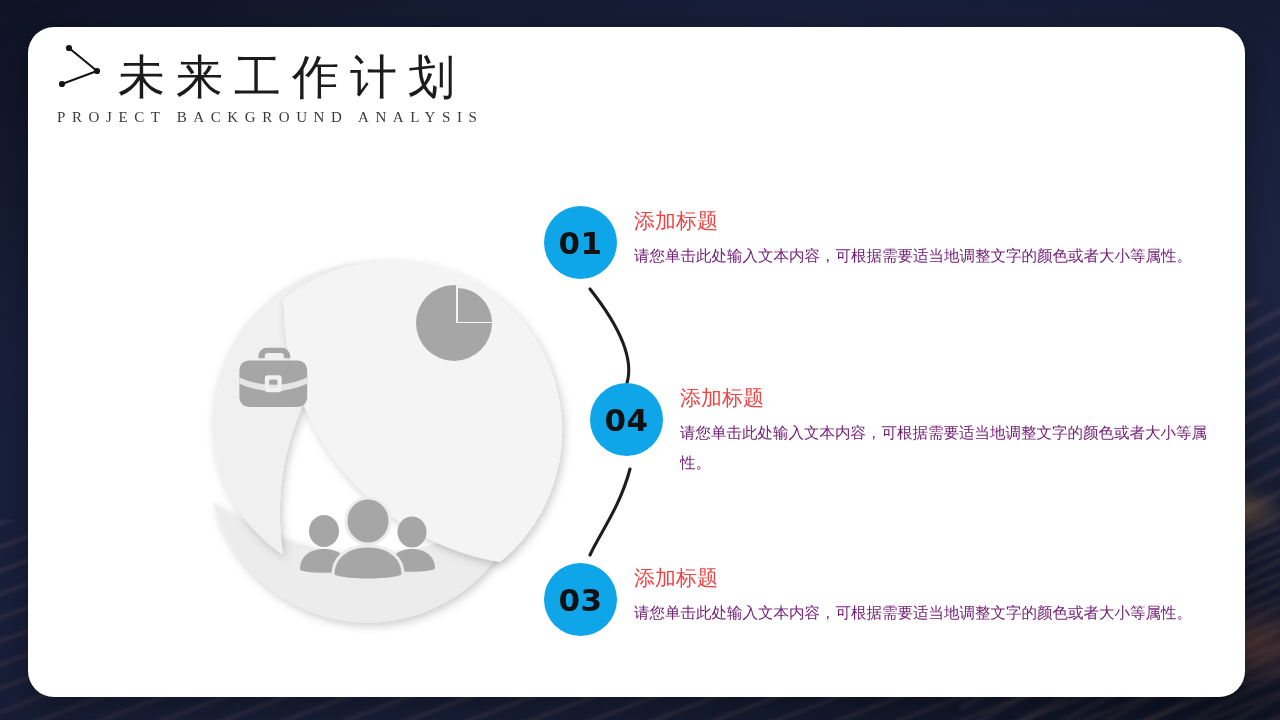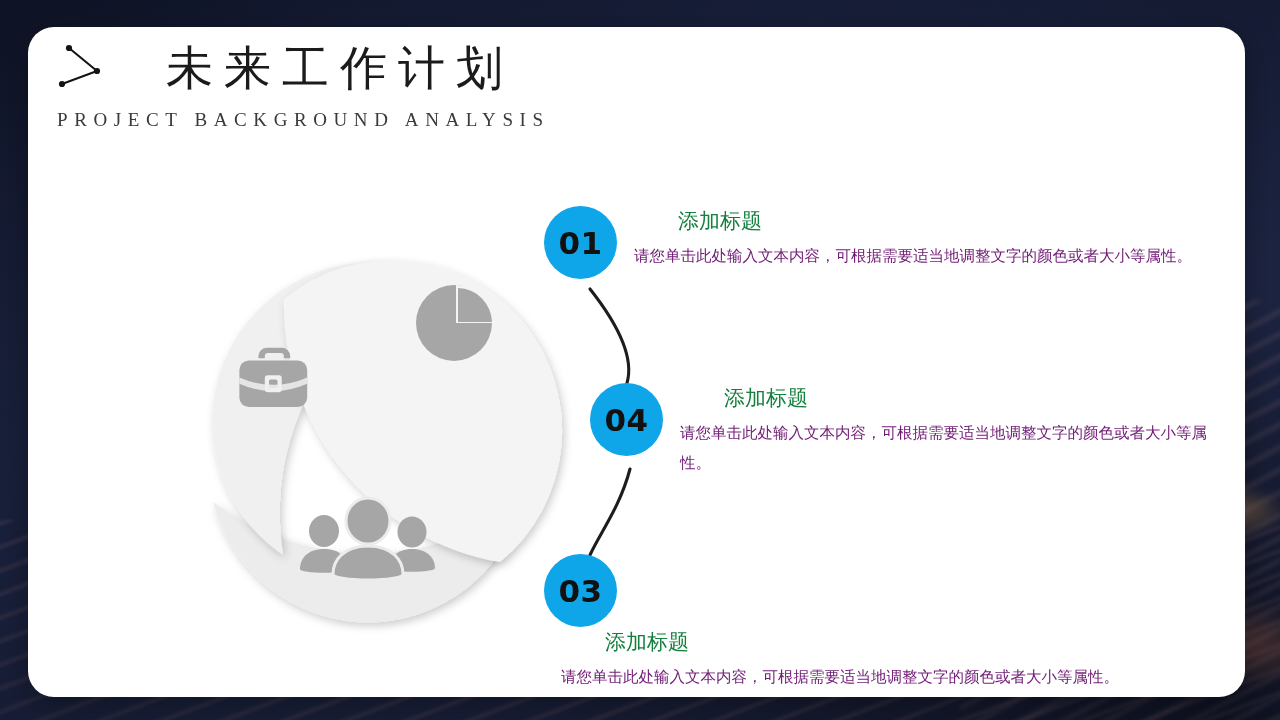--- a/index.html
+++ b/index.html
@@ -75,36 +75,36 @@
     left: 28px; top: 27px;
     width: 1217px; height: 670px;
     background: #ffffff;
     border-radius: 26px;
     box-shadow: 0 10px 34px rgba(0,0,0,.38);
     overflow: hidden;
   }
 
   
   .header { position: absolute; left: 26px; top: 16px; }
-  .header-row { display: flex; align-items: flex-start; gap: 48px; }
+  .header-row { display: flex; align-items: flex-end; }
   .deco-icon { width: 58px; height: 54px; flex: 0 0 58px; margin-bottom: 4px; }
   .title-block { margin-left: 6px; }
   .title {
     font-size: 47px;
     font-weight: 400;
     letter-spacing: 11px;
     color: #1b1b1b;
     line-height: 1.05;
     white-space: nowrap;
     font-family: "DejaVu Sans", "Liberation Sans", sans-serif;
   }
   .subtitle {
     margin-top: 8px;
     margin-left: 3px;
-    font-size: 19px;
+    font-size: 15px;
     letter-spacing: 6.6px;
     color: #3a3a3a;
     white-space: nowrap;
     font-family: "Liberation Serif", "DejaVu Serif", serif;
   }
 
   
   .graphic {
     position: absolute;
     left: 120px; top: 180px;
@@ -112,42 +112,41 @@
   }
   .graphic svg { display: block; width: 100%; height: 100%; }
 
   
   .steps { position: absolute; left: 480px; top: 150px; width: 720px; height: 500px; }
   .connector { position: absolute; left: 0; top: 0; width: 720px; height: 500px; pointer-events: none; }
 
   .step { position: absolute; display: flex; align-items: flex-start; }
   .step-1 { left: 36px;  top: 29px;  }
   .step-2 { left: 82px;  top: 206px; }
-  .step-3 { left: 36px;  top: 377px; flex-direction: column; }
+  .step-3 { left: 36px;  top: 386px; }
 
   .num-circle {
     flex: 0 0 73px;
     width: 73px; height: 73px;
     border-radius: 50%;
     background: #0ea5e9;
     display: flex; align-items: center; justify-content: center;
     font-size: 31px;
     font-weight: 700;
     color: #111111;
     letter-spacing: .5px;
     font-family: "DejaVu Sans", "Liberation Sans", sans-serif;
   }
   .step-text { margin-left: 17px; padding-top: 2px; }
   .step-title {
     font-size: 21px;
-    color: #15803d;
+    color: #ef4444;
     line-height: 1.25;
     margin-bottom: 7px;
     font-family: "DejaVu Sans", "Liberation Sans", sans-serif;
-    margin-left: 44px;
   }
   .step-body {
     font-size: 15.5px;
     color: #701a75;
     line-height: 1.95;
     max-width: 560px;
     font-family: "DejaVu Sans", "Liberation Sans", sans-serif;
   }
 </style>
 </head>

